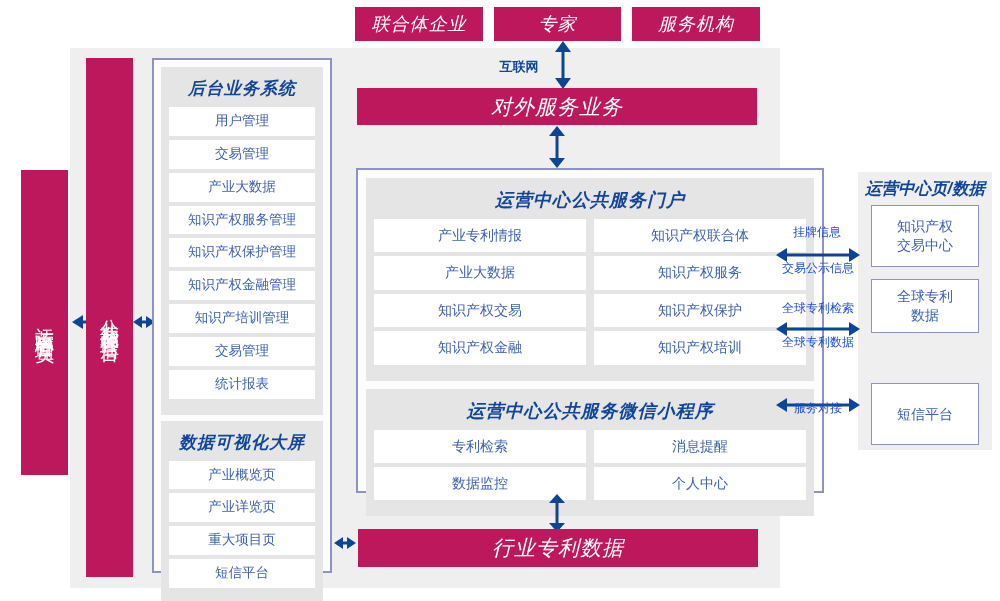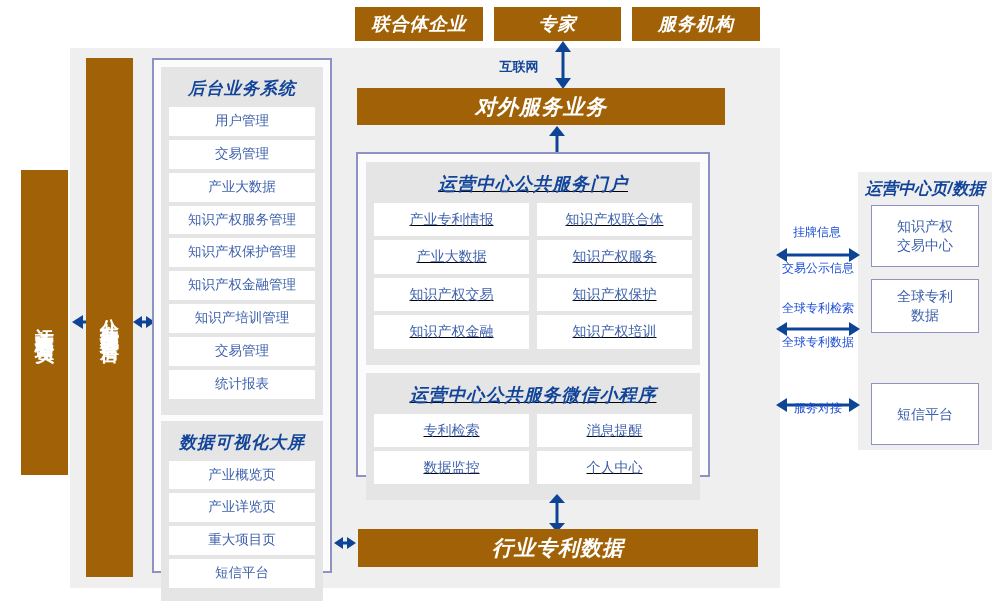--- a/index.html
+++ b/index.html
@@ -3,22 +3,22 @@
 <meta charset="utf-8">
 <style>
   html,body{margin:0;padding:0;background:#fff;}
   body{width:1000px;height:601px;font-family:"Liberation Sans","DejaVu Sans",sans-serif;}
   #root{position:relative;width:1000px;height:601px;overflow:hidden;}
 
   .abs{position:absolute;box-sizing:border-box;}
 
   
   .bluebar{
-    background:#a16207;color:#fff;display:flex;align-items:center;justify-content:center;
-    font-weight:bold;font-style:italic;letter-spacing:1px;text-align:center;
+    background:#be185d;color:#fff;display:flex;align-items:center;justify-content:center;
+    font-weight:normal;font-style:italic;letter-spacing:1px;text-align:center;
   }
   .bluebar.v{writing-mode:vertical-rl;text-orientation:upright;letter-spacing:3px;font-style:normal;}
 
   
   .graybox{background:#EFEFEF;}
 
   
   .card{background:#FCFCFD;border:2px solid #8D92C2;}
 
   
@@ -66,21 +66,21 @@
 
   <div class="abs graybox" style="left:70px;top:48px;width:710px;height:540px;"></div>
 
   <div class="abs alabel" style="left:489px;top:58px;width:60px;font-weight:bold;color:#12459A;font-size:13px;">互联网</div>
   <svg class="arrow" style="left:552px;top:41px;" width="22" height="48">
     <line x1="11" y1="8" x2="11" y2="40" stroke="#0E4496" stroke-width="3"></line>
     <polygon points="11,0 3,11 19,11" fill="#0E4496"></polygon>
     <polygon points="11,48 3,37 19,37" fill="#0E4496"></polygon>
   </svg>
 
-  <div class="abs bluebar" style="left:357px;top:88px;width:368px;height:37px;font-size:21px;">
+  <div class="abs bluebar" style="left:357px;top:88px;width:400px;height:37px;font-size:21px;">
     <span>对外服务业务</span>
   </div>
 
   <svg class="arrow" style="left:546px;top:126px;" width="22" height="42">
     <line x1="11" y1="7" x2="11" y2="35" stroke="#0E4496" stroke-width="3"></line>
     <polygon points="11,0 3,10 19,10" fill="#0E4496"></polygon>
     <polygon points="11,42 3,32 19,32" fill="#0E4496"></polygon>
   </svg>
 
   <div class="abs bluebar v" style="left:21px;top:170px;width:47px;height:305px;font-size:19px;">
@@ -130,21 +130,21 @@
       </div>
     </div>
   </div>
 
   <svg class="arrow" style="left:334px;top:533px;" width="22" height="20">
     <line x1="5" y1="10" x2="17" y2="10" stroke="#0E4496" stroke-width="3"></line>
     <polygon points="0,10 9,4 9,16" fill="#0E4496"></polygon>
     <polygon points="22,10 13,4 13,16" fill="#0E4496"></polygon>
   </svg>
 
-  <div class="abs card" style="left:356px;top:152px;width:354px;height:325px;padding:8px;text-decoration:underline;">
+  <div class="abs card" style="left:356px;top:168px;width:468px;height:325px;padding:8px;">
 
     <div class="section">
       <div class="section-title" style="font-size:18px;">运营中心公共服务门户</div>
       <div class="grid2">
         <div class="tile">产业专利情报</div>
         <div class="tile">知识产权联合体</div>
         <div class="tile">产业大数据</div>
         <div class="tile">知识产权服务</div>
         <div class="tile">知识产权交易</div>
         <div class="tile">知识产权保护</div>

